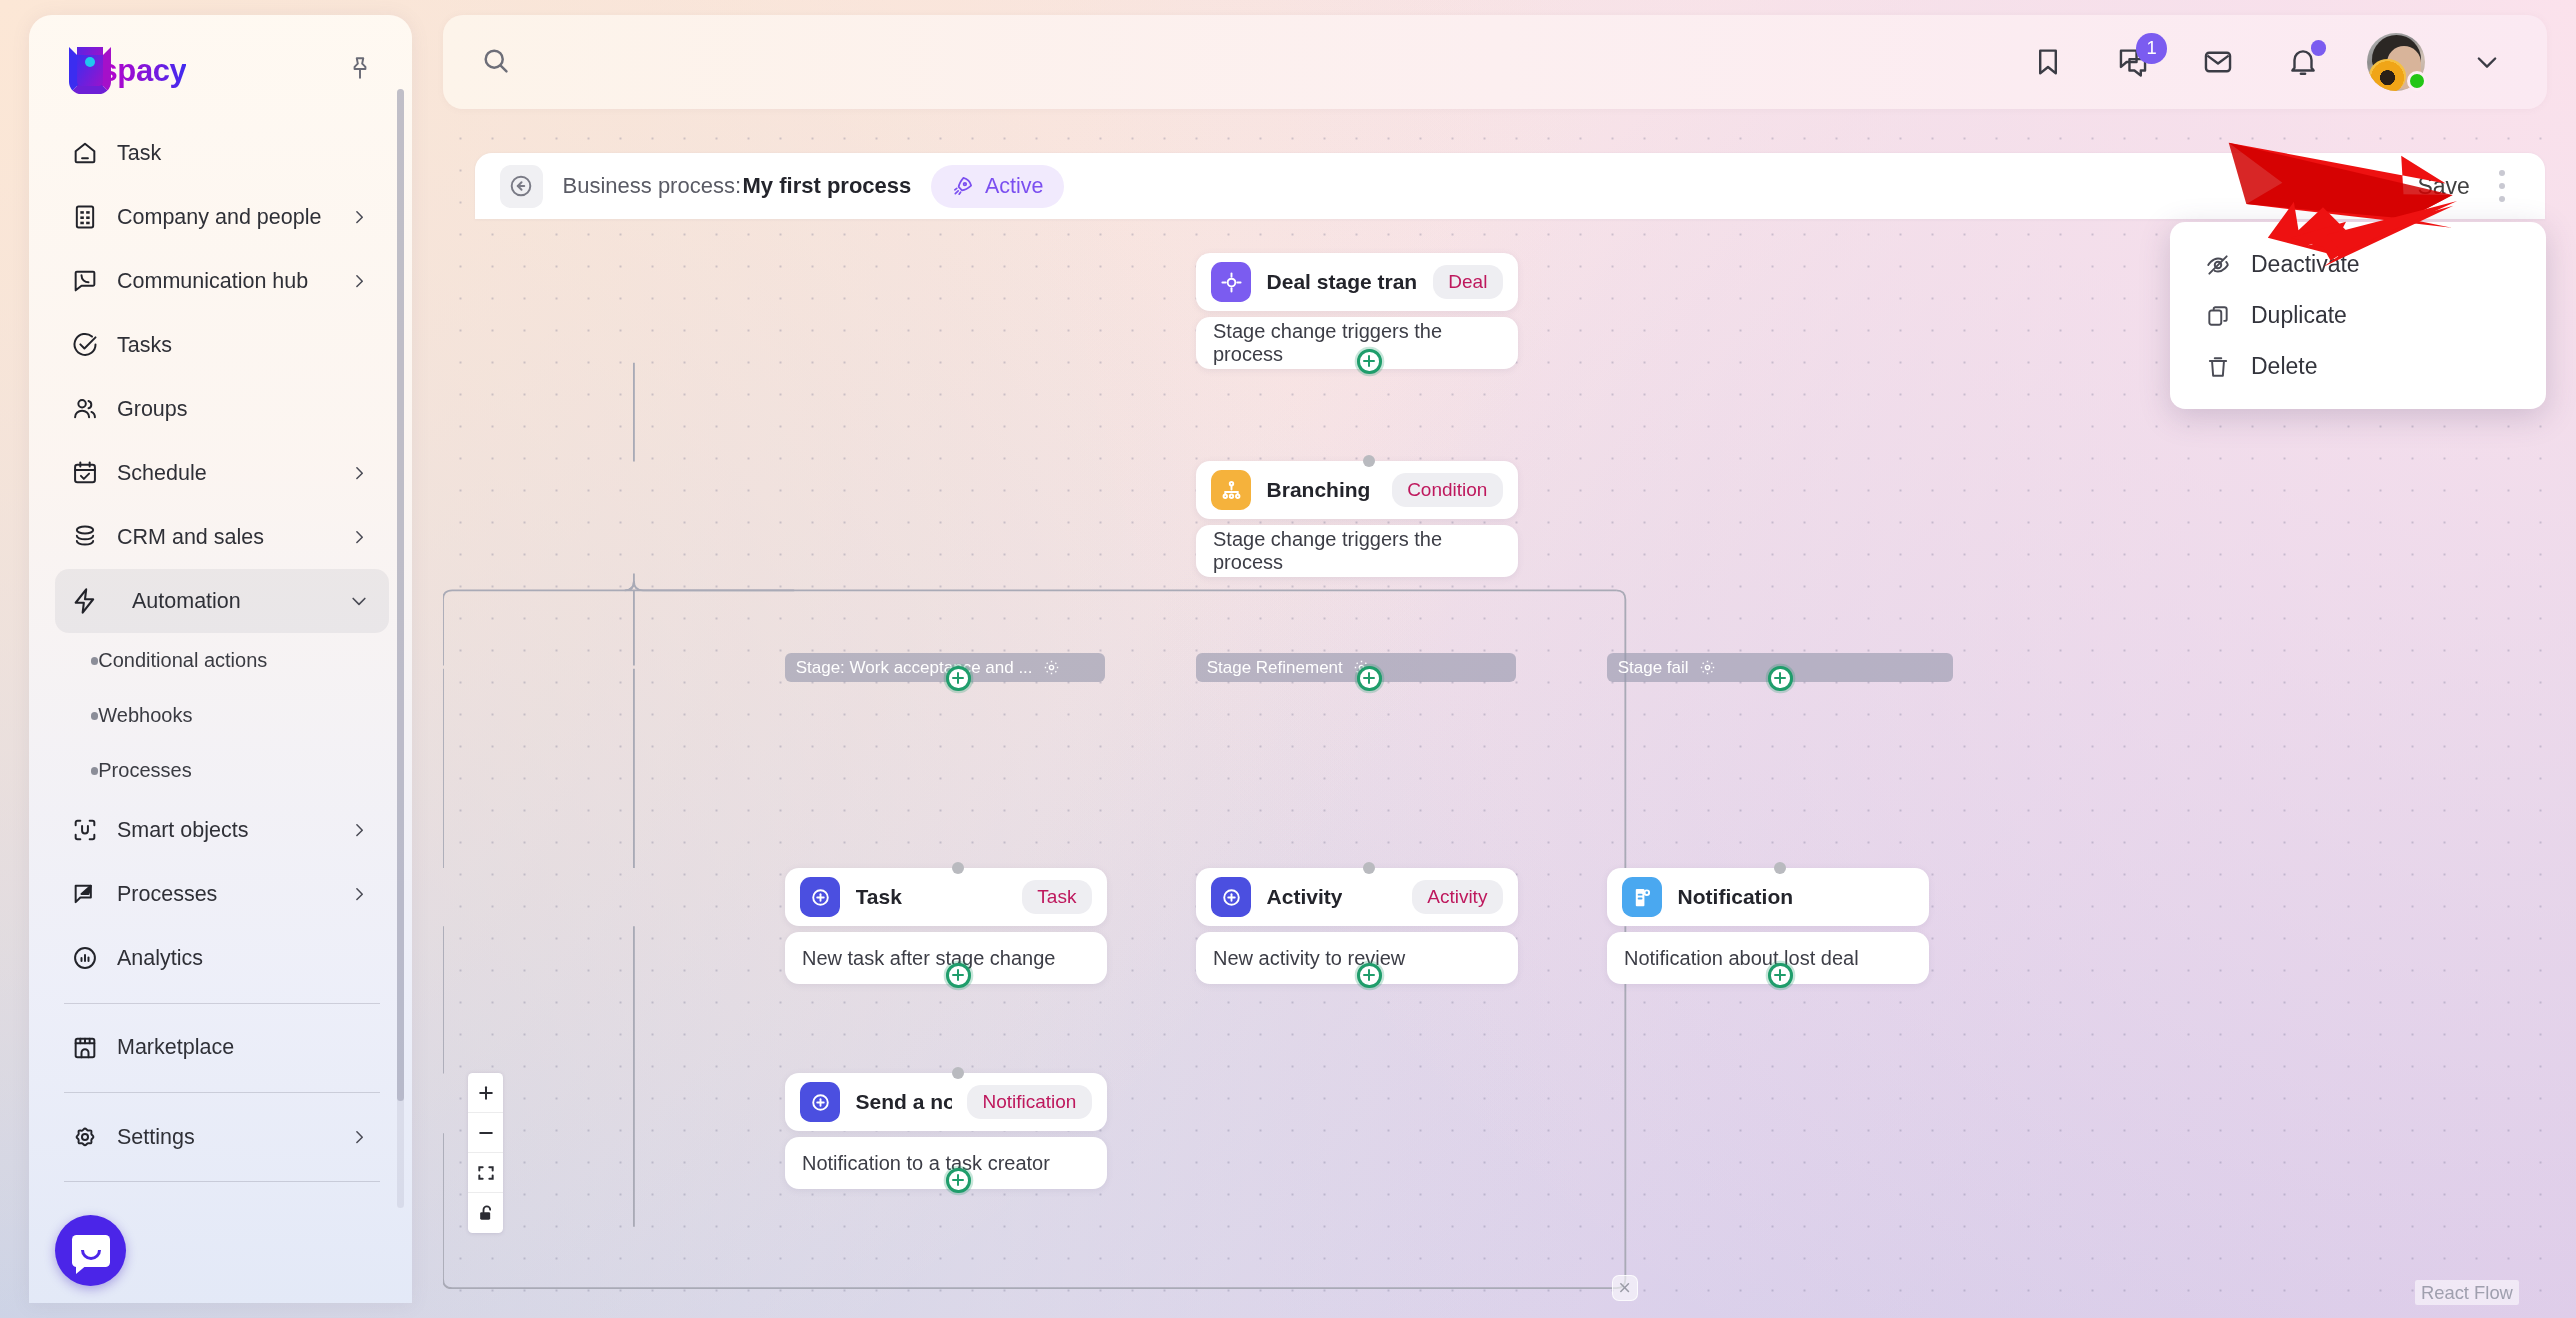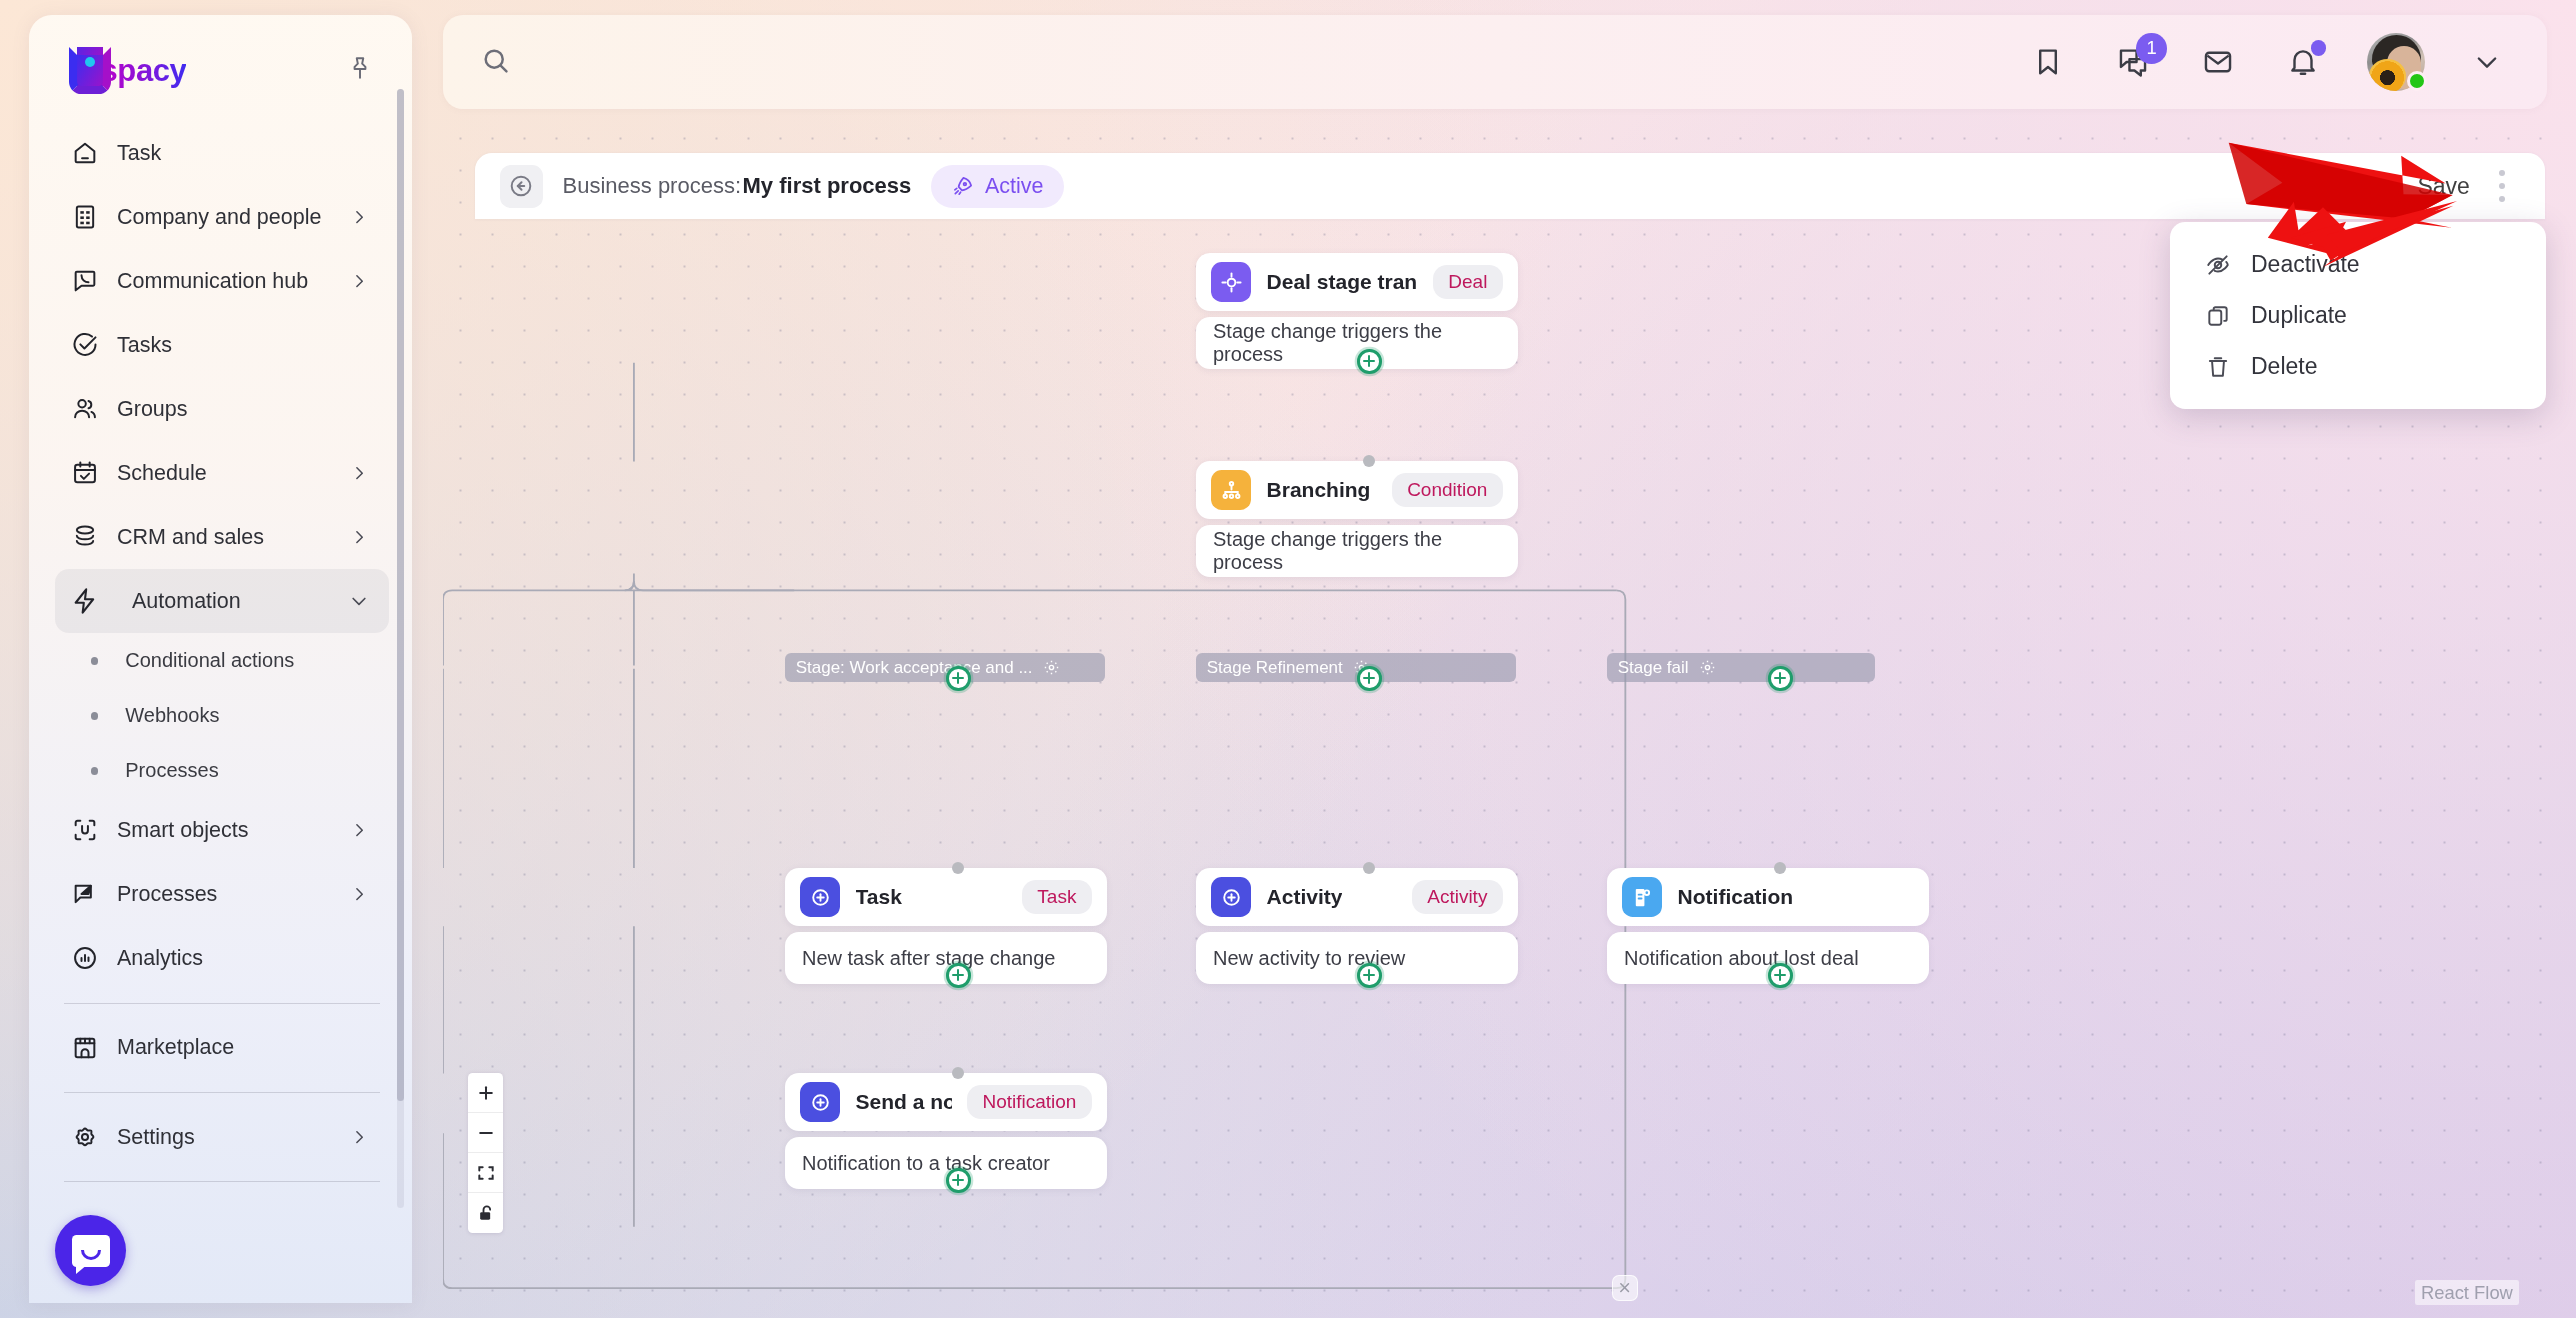--- a/index.html
+++ b/index.html
@@ -51,21 +51,21 @@
   #nav { margin-top:32px; padding: 0 23px 0 26px; height: 1089px; overflow:hidden; position:relative; }
   .nav-item {
     display:flex; align-items:center; gap:17px;
     height:64px; padding: 0 20px 0 14px;
     border-radius:14px; cursor:pointer; color:#2f3037; font-size:21.5px;
   }
   .nav-item.active { background: rgba(120,120,140,.10); gap: 32px; }
   .nav-ico { width:31px; height:31px; flex:0 0 31px; display:flex; align-items:center; justify-content:center; }
   .nav-label { flex:1 1 auto; white-space:nowrap; }
   .chev { width:20px; height:20px; flex:0 0 20px; display:flex;align-items:center;justify-content:center; }
-  .sub-item { display:flex; align-items:center; gap:27px; height:55px; padding-left:31px; font-size:20px; color:#3a3b42; cursor:pointer; border-radius:12.3px;}
+  .sub-item { display:flex; align-items:center; gap:0; height:55px; padding-left:31px; font-size:20px; color:#3a3b42; cursor:pointer; border-radius:12.3px;}
   .bullet { width:7.7px; height:7.7px; border-radius:50%; background:#8b8d98; flex:0 0 7.7px; margin-left:4.6px;}
   .nav-divider { height:0.8px; background:rgba(90,90,110,.22); margin: 12.3px 9.2px; }
 
   #scrollbar { position:absolute; right:7.7px; top:74px; width:7px; height:1119px; border-radius:4.6px; background:rgba(150,150,170,.18);}
   #scrollbar-thumb { position:absolute; left:0; top:0; width:7px; height:1012px; border-radius:4.6px; background:rgba(140,142,165,.45);}
 
   #intercom {
     position:absolute; left:26px; bottom:17px; width:71px; height:71px; border-radius:50%;
     background:#4b25e8; display:flex; align-items:center; justify-content:center; cursor:pointer;
     box-shadow:0 3.1px 10.7px rgba(60,30,190,.35);
@@ -582,21 +582,21 @@
 
     <div class="stage-bar" style="left:753px; top:532px; width:320px;">
       <span>Stage Refinement</span>
       <svg width="17" height="17" viewBox="0 0 24 24" fill="none" stroke="#fff" stroke-width="2">
           <circle cx="12" cy="12" r="3"></circle>
           <path d="M12 2.5v2M12 19.5v2M2.5 12h2M19.5 12h2M5.2 5.2l1.4 1.4M17.4 17.4l1.4 1.4M18.8 5.2l-1.4 1.4M6.6 17.4l-1.4 1.4"></path>
         </svg>
     </div>
     <div class="handle-plus" style="left:914px; top:545px;"></div>
 
-    <div class="stage-bar" style="left:1164px; top:532px; width:268px;">
+    <div class="stage-bar" style="left:1164px; top:532px; width:346px;">
       <span>Stage fail</span>
       <svg width="17" height="17" viewBox="0 0 24 24" fill="none" stroke="#fff" stroke-width="2">
           <circle cx="12" cy="12" r="3"></circle>
           <path d="M12 2.5v2M12 19.5v2M2.5 12h2M19.5 12h2M5.2 5.2l1.4 1.4M17.4 17.4l1.4 1.4M18.8 5.2l-1.4 1.4M6.6 17.4l-1.4 1.4"></path>
         </svg>
     </div>
     <div class="handle-plus" style="left:1325px; top:545px;"></div>
 
     <div class="node" style="left:342px; top:747px;">
       <div class="node-head">

